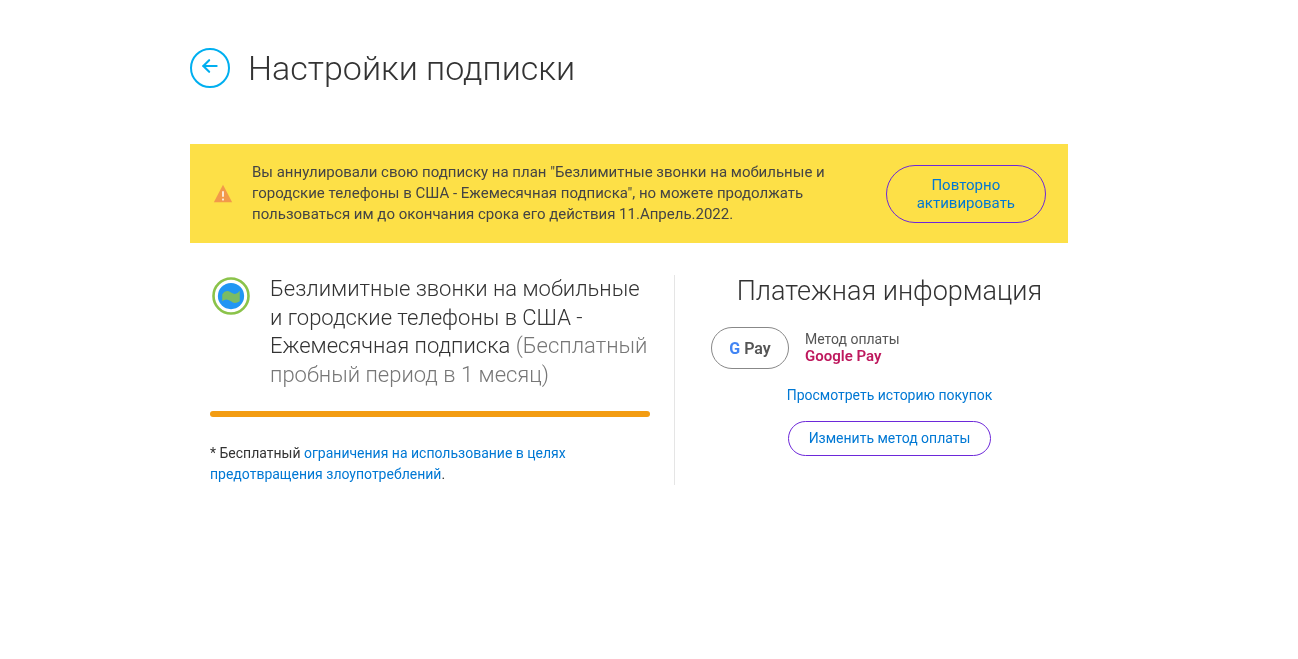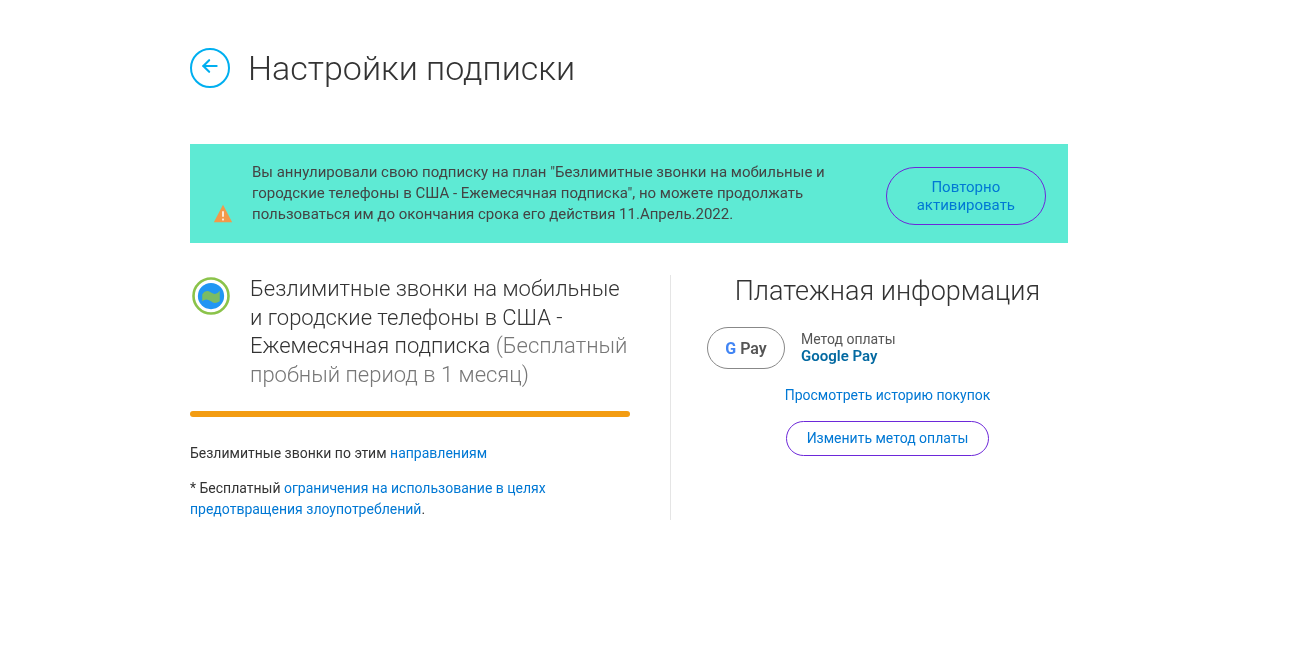--- a/index.html
+++ b/index.html
@@ -28,24 +28,24 @@
     display: flex; align-items: center; justify-content: center;
     cursor: pointer;
   }
   .back-btn svg { width: 20px; height: 20px; }
   .page-title {
     font-size: 34px;
     font-weight: 300;
     color: #333;
   }
   .alert {
-    background: #5eead4;
+    background: #fde047;
     padding: 18px 22px;
     display: flex;
-    align-items: flex-end;
+    align-items: center;
     gap: 18px;
     margin-bottom: 32px;
   }
   .alert-icon {
     color: #f2994a;
     flex: 0 0 auto;
   }
   .alert-icon svg { width: 22px; height: 22px; display:block; }
   .alert-text {
     flex: 1 1 auto;
@@ -61,21 +61,22 @@
     padding: 10px 30px;
     font-size: 15px;
     cursor: pointer;
     text-align: center;
     line-height: 1.2;
     font-family: inherit;
   }
   .pill-btn.small { padding: 8px 20px; font-size: 14px; }
   .columns {
     display: flex;
-    gap: 40px;
+    gap: 24px;
+    margin-left: 20px;
   }
   .col-left {
     flex: 0 0 440px;
   }
   .col-right {
     flex: 1 1 auto;
     border-left: 1px solid #e5e5e5;
     padding-left: 36px;
   }
   .plan-head {
@@ -138,21 +139,21 @@
   .gpay-g {
     font-weight: 700;
     display: inline-flex;
   }
   .gpay-g span:nth-child(1){color:#4285F4;}
   .gpay-g span:nth-child(2){color:#EA4335; margin-left:-1px;}
   .gpay-g span:nth-child(3){color:#FBBC05; margin-left:-1px;}
   .gpay-g span:nth-child(4){color:#4285F4; margin-left:-1px;}
   .gpay-g span:nth-child(5){color:#34A853; margin-left:-1px;}
   .payment-label { font-size: 14px; color:#555; }
-  .payment-value { font-size: 15px; font-weight: 600; color:#0369a1; }
+  .payment-value { font-size: 15px; font-weight: 600; color:#be185d; }
   .payment-actions {
     display: flex;
     align-items: center;
     gap: 18px;
     flex-direction: column;
   }
   .link-blue { color:#0078d4; font-size:14px; cursor:pointer; }
 </style>
 </head>
 <body>
@@ -193,23 +194,20 @@
             <circle cx="24" cy="24" r="15" fill="#2196f3"></circle>
             <path d="M14 22 Q18 16 24 20 Q30 24 34 18 L34 30 Q28 34 24 30 Q18 26 14 30 Z" fill="#8bc34a" opacity="0.85"></path>
           </svg>
         </span>
         <div class="plan-title">
           <span>Безлимитные звонки на мобильные и городские телефоны в США - Ежемесячная подписка</span><span class="trial"> (Бесплатный пробный период в 1 месяц)</span>
         </div>
       </div>
       <div class="progress-bar"></div>
 
-      <div class="plan-desc">
-        <span>Безлимитные звонки по этим </span><span class="link">направлениям</span>
-      </div>
 
       <div class="plan-note">
         <span>* Бесплатный </span><span class="link">ограничения на использование в целях предотвращения злоупотреблений</span><span>.</span>
       </div>
     </div>
 
     <div class="col-right">
       <h2 class="section-title">Платежная информация</h2>
 
       <div class="payment-row">

